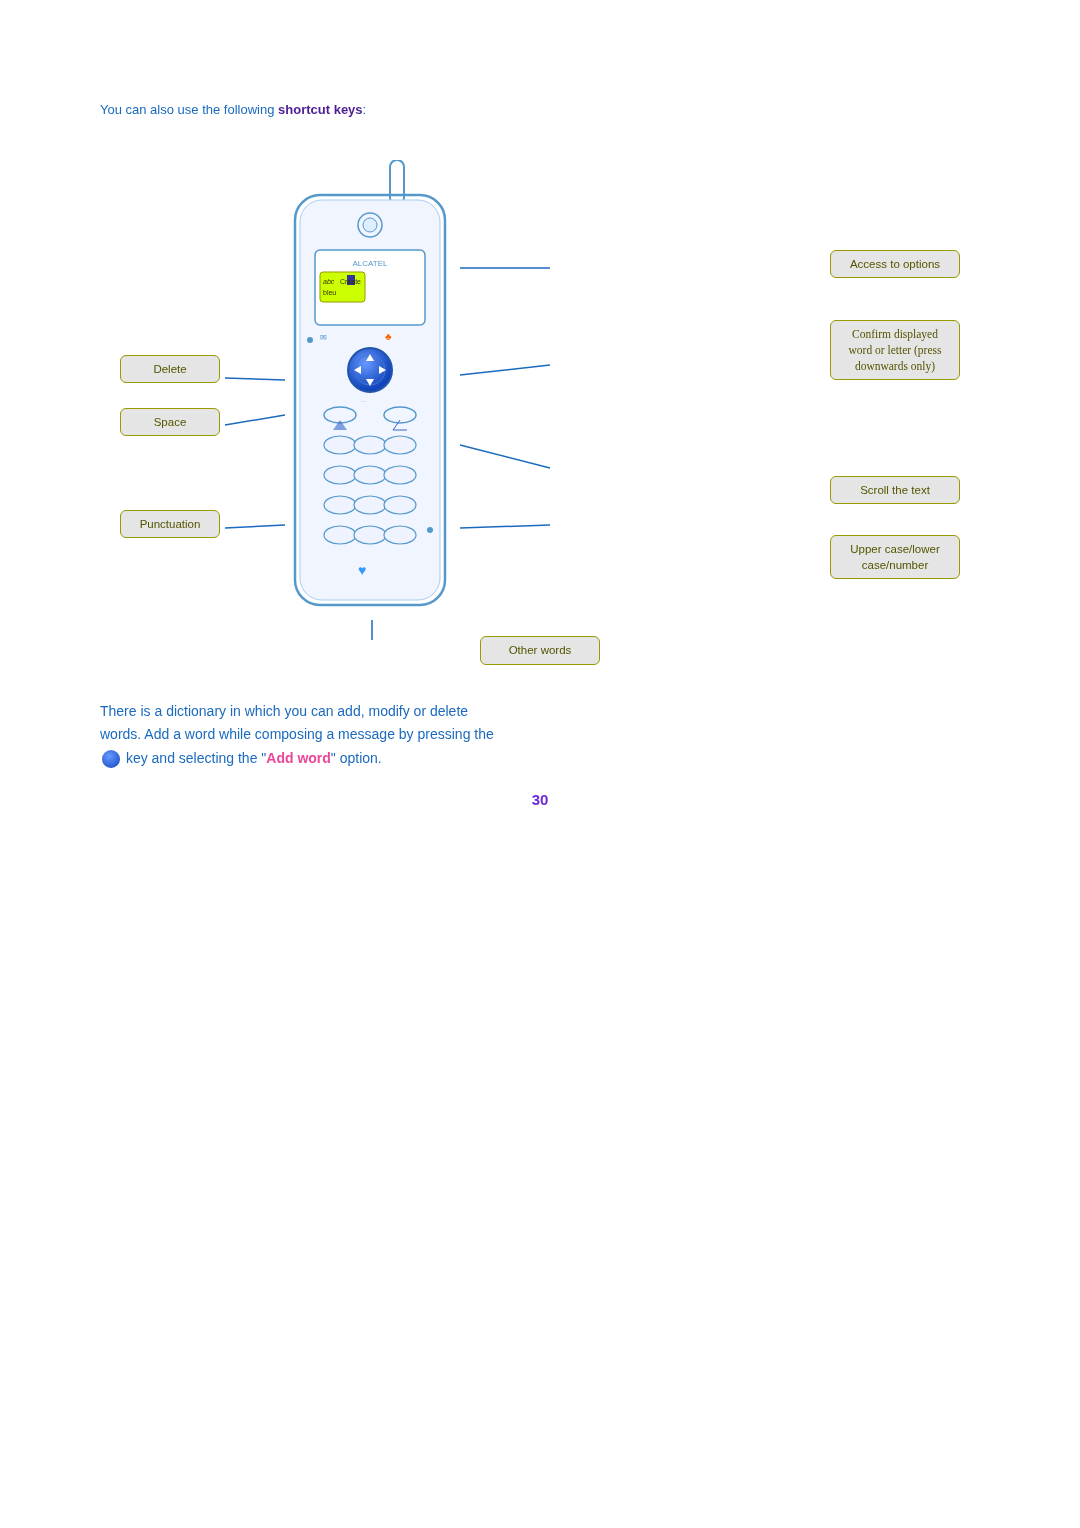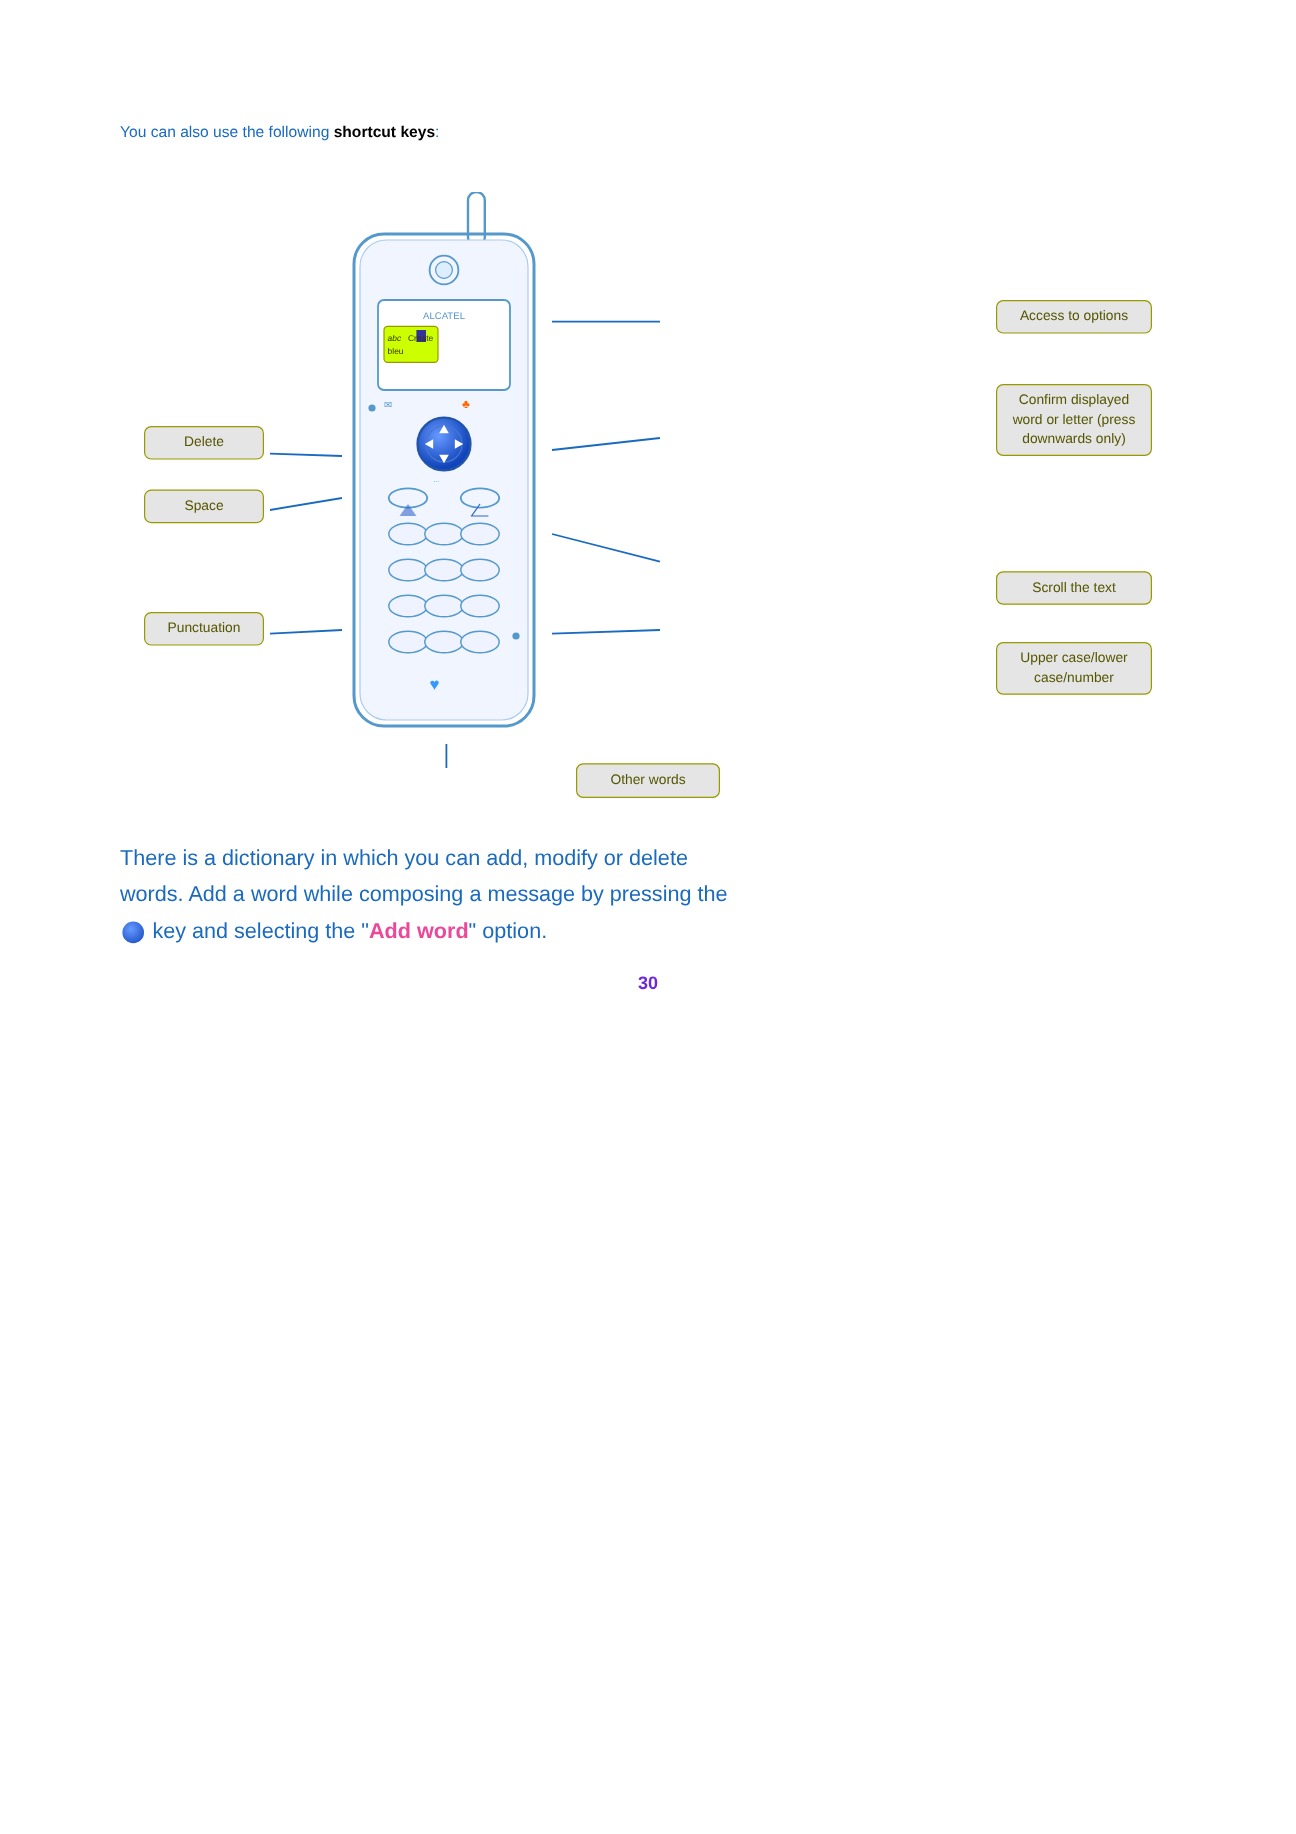--- a/index.html
+++ b/index.html
@@ -21,21 +21,21 @@
 
     .intro-text {
       font-size: 13px;
       color: #1a6abf;
       margin-bottom: 30px;
       line-height: 1.5;
     }
 
     .intro-text strong {
       font-weight: bold;
-      color: #000000;
+      color: #4c1d95;
     }
 
     .diagram-area {
       position: relative;
       width: 860px;
       height: 520px;
       margin: 0 auto 30px auto;
     }
 
     
@@ -68,20 +68,21 @@
     .label-access-options {
       right: 10px;
       top: 100px;
       width: 130px;
     }
 
     .label-confirm {
       right: 10px;
       top: 170px;
       width: 130px;
+      font-family: Liberation Serif, serif;
     }
 
     .label-scroll {
       right: 10px;
       top: 285px;
       width: 130px;
       margin-top: 41px;
     }
 
     .label-delete {
@@ -120,21 +121,21 @@
     .connector-svg {
       position: absolute;
       top: 0;
       left: 0;
       width: 100%;
       height: 100%;
       pointer-events: none;
     }
 
     .body-text {
-      font-size: 18px;
+      font-size: 14px;
       color: #1a6abf;
       line-height: 1.7;
       text-align: justify;
       margin-bottom: 6px;
     }
 
     .body-text strong {
       font-weight: bold;
       color: #ec4899;
     }

